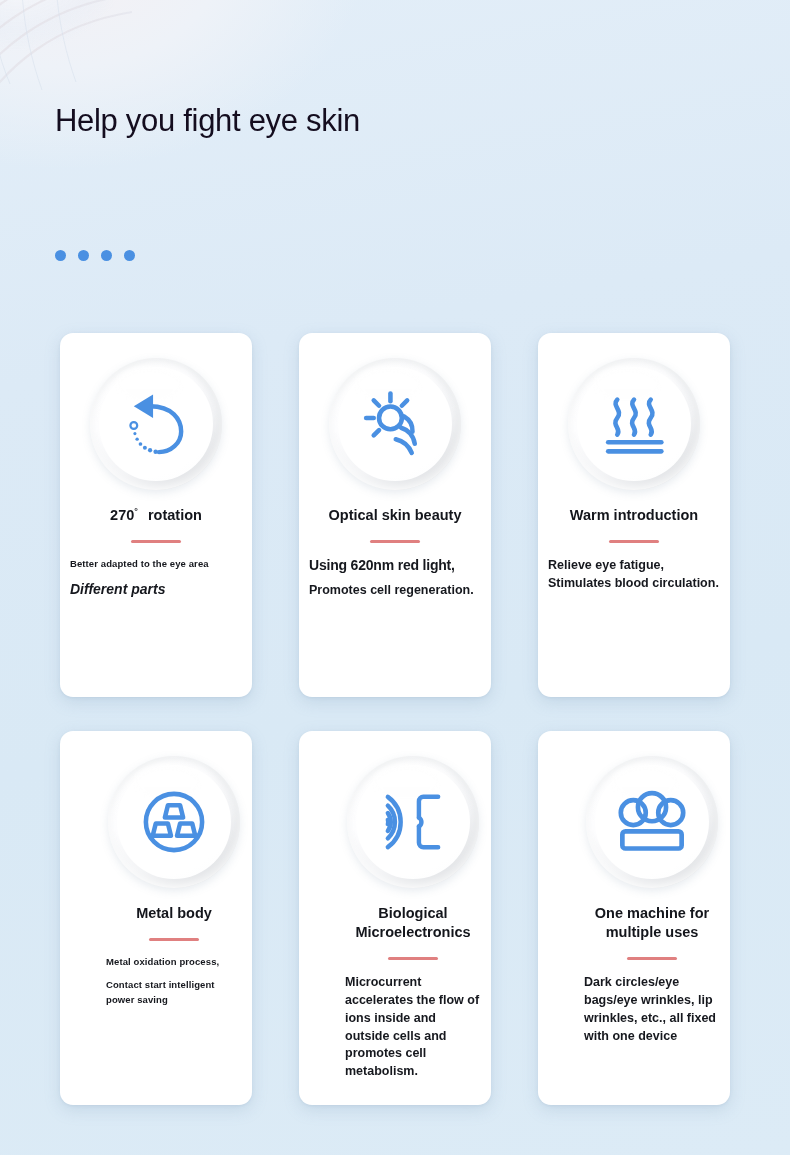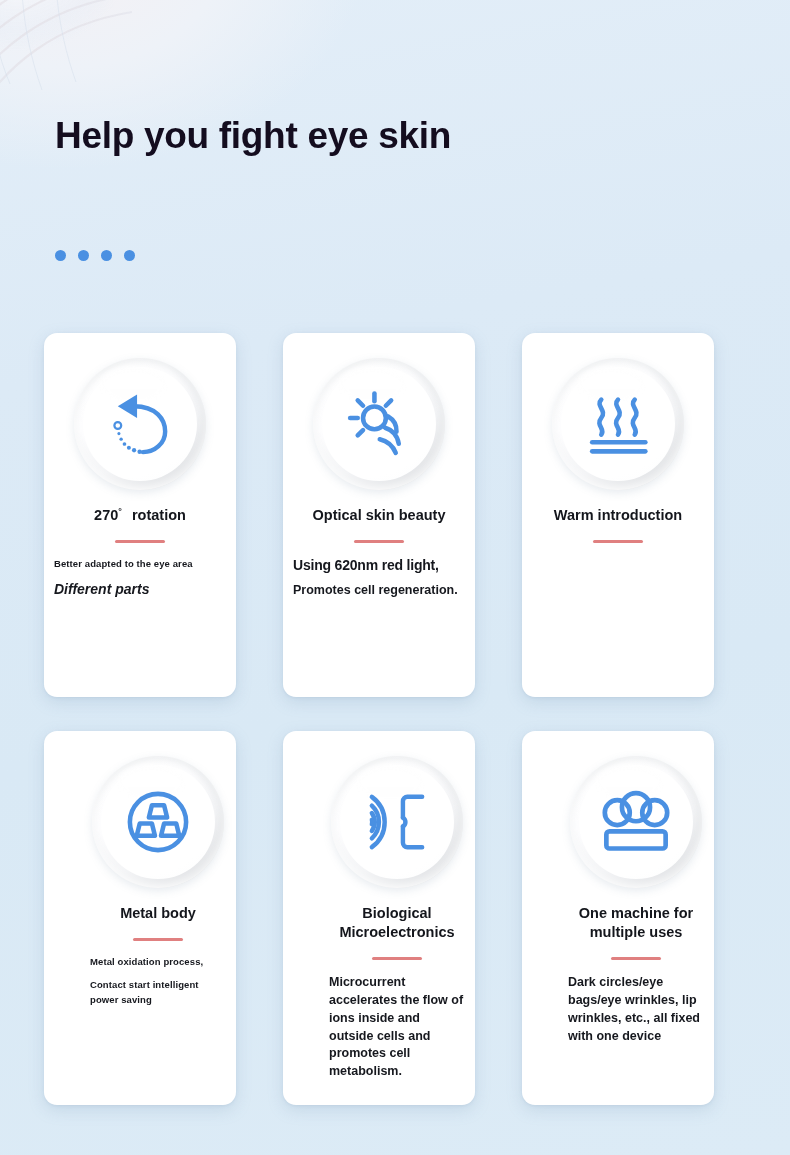--- a/index.html
+++ b/index.html
@@ -22,30 +22,30 @@
     pointer-events:none; opacity:.85;
   }
 
   
   .headings { position:absolute; left:55px; top:70px; }
   .h-small {
     font-size:25px; font-weight:700; letter-spacing:-.2px;
     color:#140d1f; line-height:1.2;
   }
   .h-big {
-    font-size:37px; font-weight:700; letter-spacing:-.3px;
-    color:#140d1f; line-height:1.2; margin-top:44px;
+    font-size:31px; font-weight:400; letter-spacing:-.3px;
+    color:#140d1f; line-height:1.2; margin-top:32px;
   }
 
   .dots { position:absolute; left:55px; top:250px; display:flex; gap:12px; }
   .dot { width:11px; height:11px; border-radius:50%; background:#4a90e2; }
 
   
   .grid {
-    position:absolute; left:44px; top:333px;
+    position:absolute; left:60px; top:333px;
     width:535px;
     display:grid;
     grid-template-columns:192px 192px 192px;
     column-gap:47px;
     row-gap:34px;
   }
   .card {
     background:#fff;
     border-radius:13px;
     box-shadow:0 5px 16px rgba(120,150,180,.22), 0 1px 3px rgba(120,150,180,.14);
@@ -222,20 +222,24 @@
           <path d="M28 18 C 20 26 36 32 28 42 C 20 52 34 56 28 64"></path>
           <path d="M50 18 C 42 26 58 32 50 42 C 42 52 56 56 50 64"></path>
           <path d="M72 18 C 64 26 80 32 72 42 C 64 52 78 56 72 64"></path>
           <line x1="16" y1="74" x2="86" y2="74"></line>
           <line x1="16" y1="86" x2="86" y2="86"></line>
         </g>
       </svg>
     </div>
     <div class="ttl">Warm introduction</div>
     <div class="rule"></div>
+    <div class="body">
+      <p class="med left">Relieve eye fatigue,</p>
+      <p class="med left">Stimulates blood circulation.</p>
+    </div>
   </div>
 
   <div class="card r2">
     <div class="bubble">
       <svg class="icon" width="76" height="76" viewBox="0 0 100 100">
         <circle class="st" stroke-width="5" cx="50" cy="50" r="37"></circle>
         <g class="st" stroke-width="4.2">
           <path d="M42 28 H58 L62 44 H38 Z"></path>
           <path d="M26 52 H42 L46 68 H22 Z"></path>
           <path d="M58 52 H74 L78 68 H54 Z"></path>

